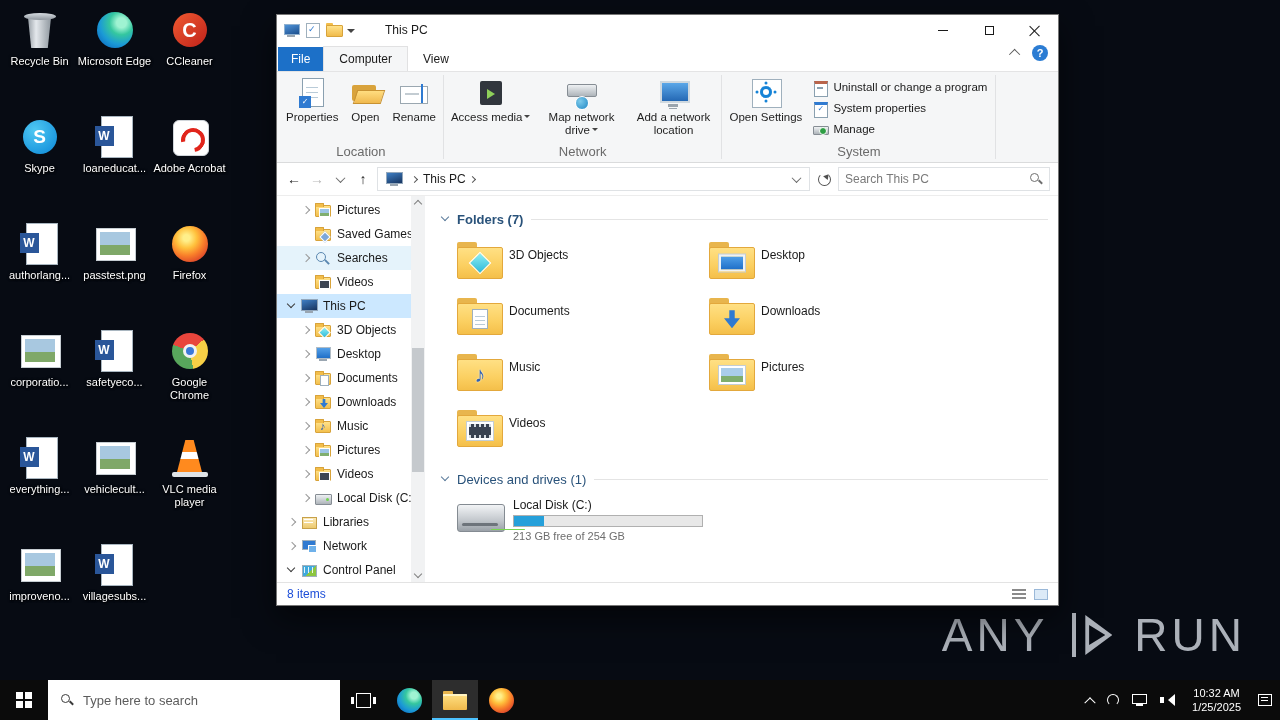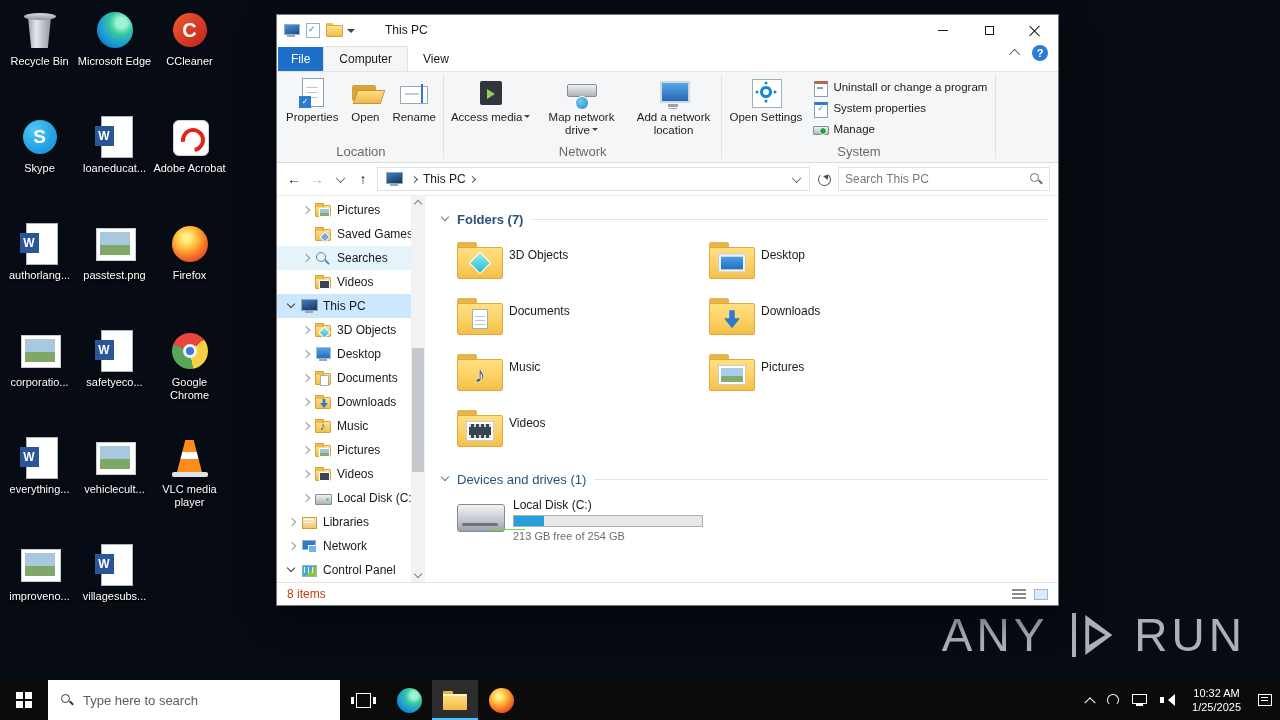--- a/index.html
+++ b/index.html
@@ -191,21 +191,21 @@
   .drv { width:52px; height:42px; position:relative; flex:none; }
   .drv::before { content:""; position:absolute; left:2px; top:8px; width:46px; height:26px; background:linear-gradient(180deg,#f2f4f6,#c2c7cc 60%,#9aa1a8); border:1px solid #848b92; border-radius:3px; }
   .drv::after { content:""; position:absolute; left:7px; bottom:12px; width:36px; height:3px; background:#6d747b; border-radius:2px; box-shadow:28px 5px 0 -1px #79d64f; }
   .dinfo { display:flex; flex-direction:column; margin-left:6px; padding-top:2px; }
   .dname { font-size:12px; }
   .bar { width:190px; height:12px; border:1px solid #b0b0b0; background:#e8e8e8; margin:3px 0 3px; }
   .fill { height:100%; background:#26a0da; }
   .ddetail { font-size:11px; color:#6e6e6e; }
 
   .statusbar { height:23px; border-top:1px solid #e3e3e3; display:flex; align-items:center; justify-content:space-between; padding:0 10px; }
-  .scount { font-size:12px; color:#c2410c; }
+  .scount { font-size:12px; color:#1d4ed8; }
   .viewbtns { display:flex; gap:8px; align-items:center; }
   .vb { display:inline-block; width:14px; height:11px; }
   .vb.list { background:repeating-linear-gradient(180deg,#8a8a8a 0 2px,transparent 2px 4px); }
   .vb.thumb { border:1px solid #9ab8d8; background:#dceaf7; }
 
   
   .taskbar { position:absolute; left:0; bottom:0; width:1280px; height:40px; background:#0b0b0b; display:flex; align-items:stretch; z-index:10; }
   .tb-start { width:48px; display:flex; align-items:center; justify-content:center; }
   .winlogo { width:16px; height:16px; display:grid; grid-template-columns:7px 7px; grid-template-rows:7px 7px; gap:2px; }
   .winlogo::before { content:""; background:#fff; box-shadow:9px 0 0 #fff, 0 9px 0 #fff, 9px 9px 0 #fff; width:7px; height:7px; }

